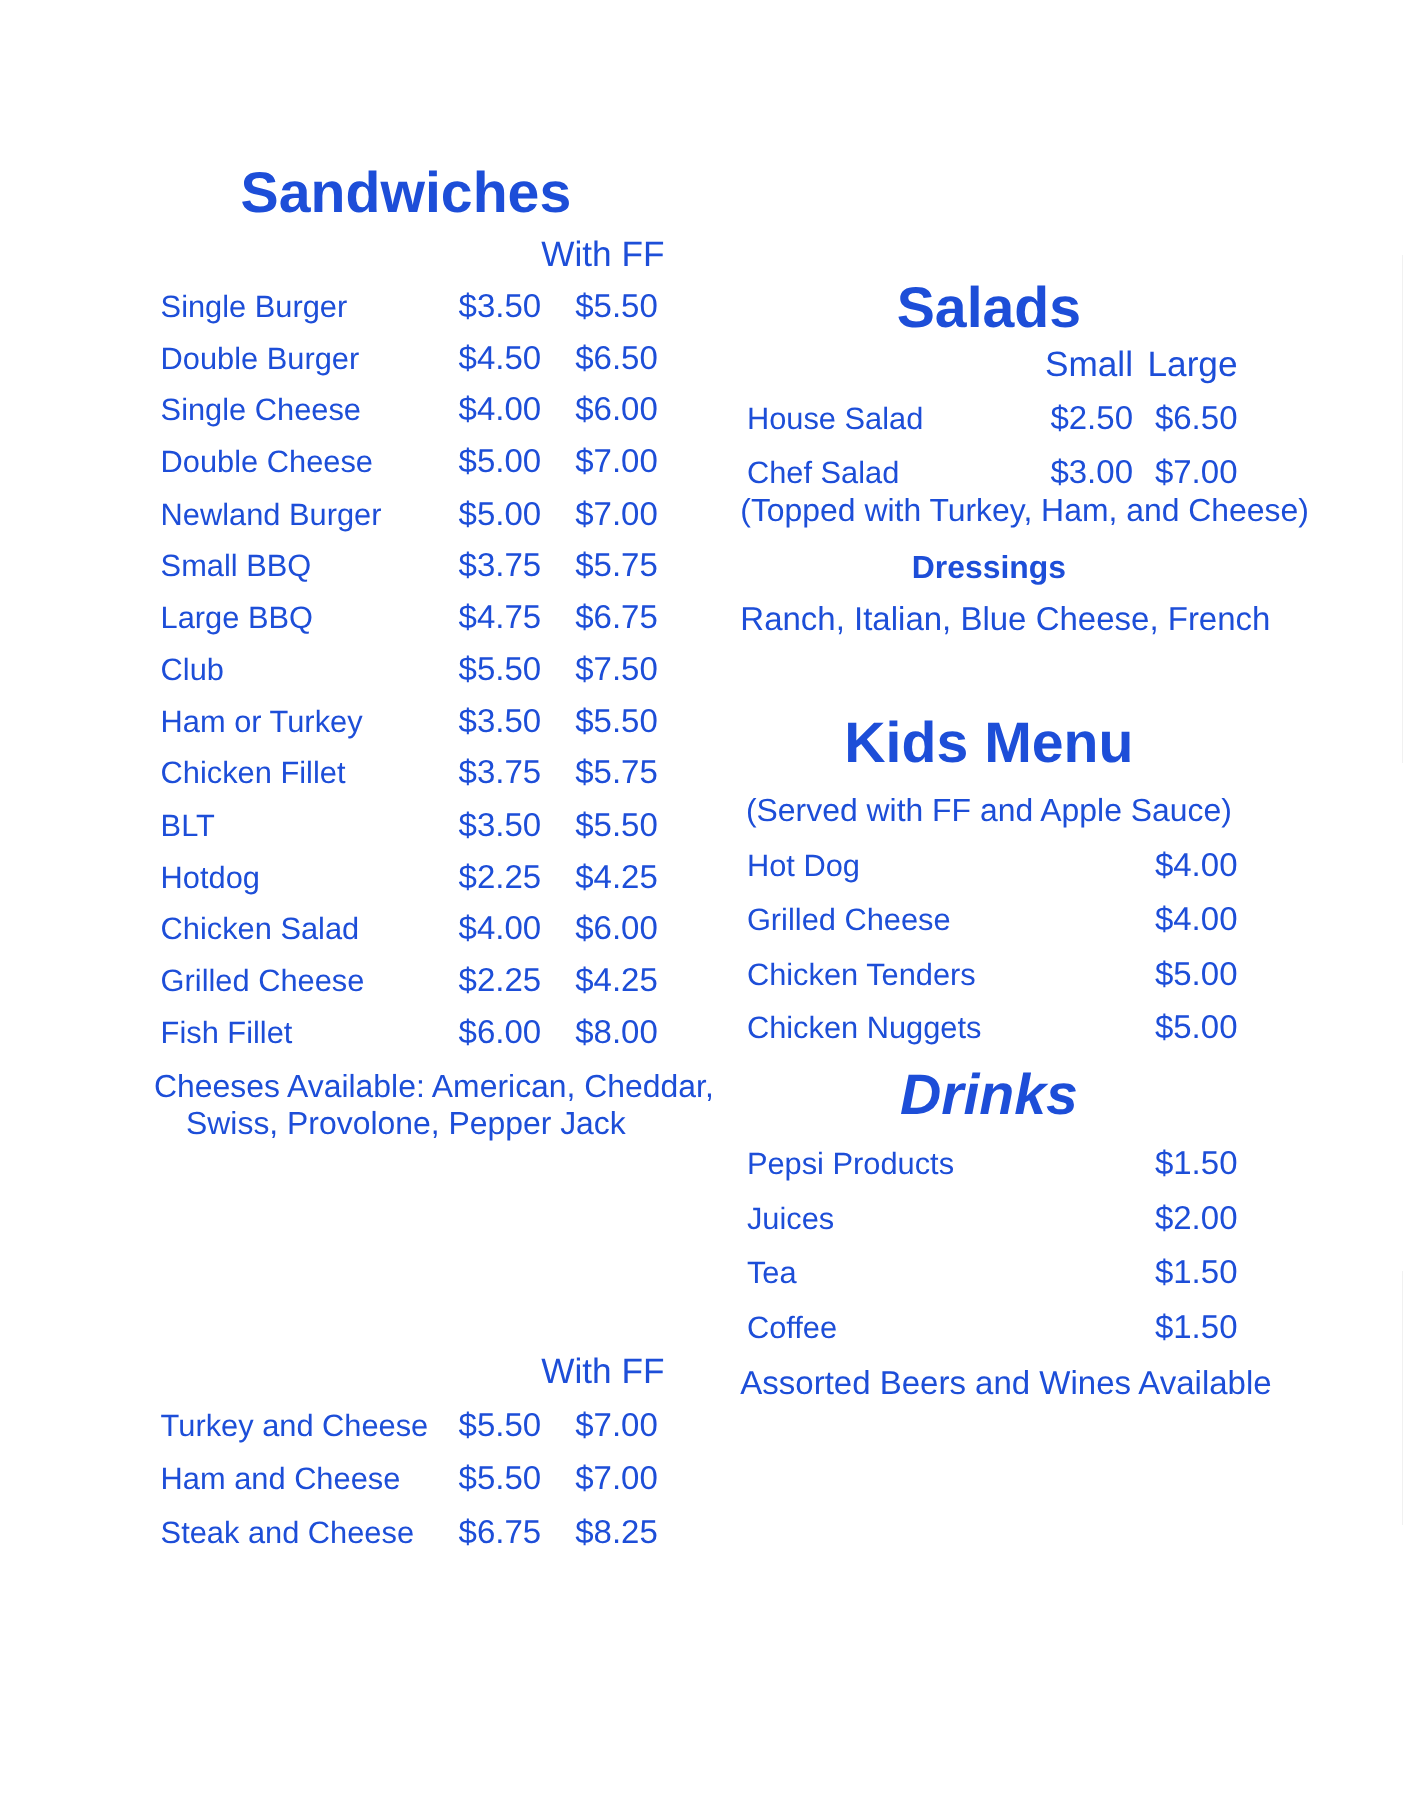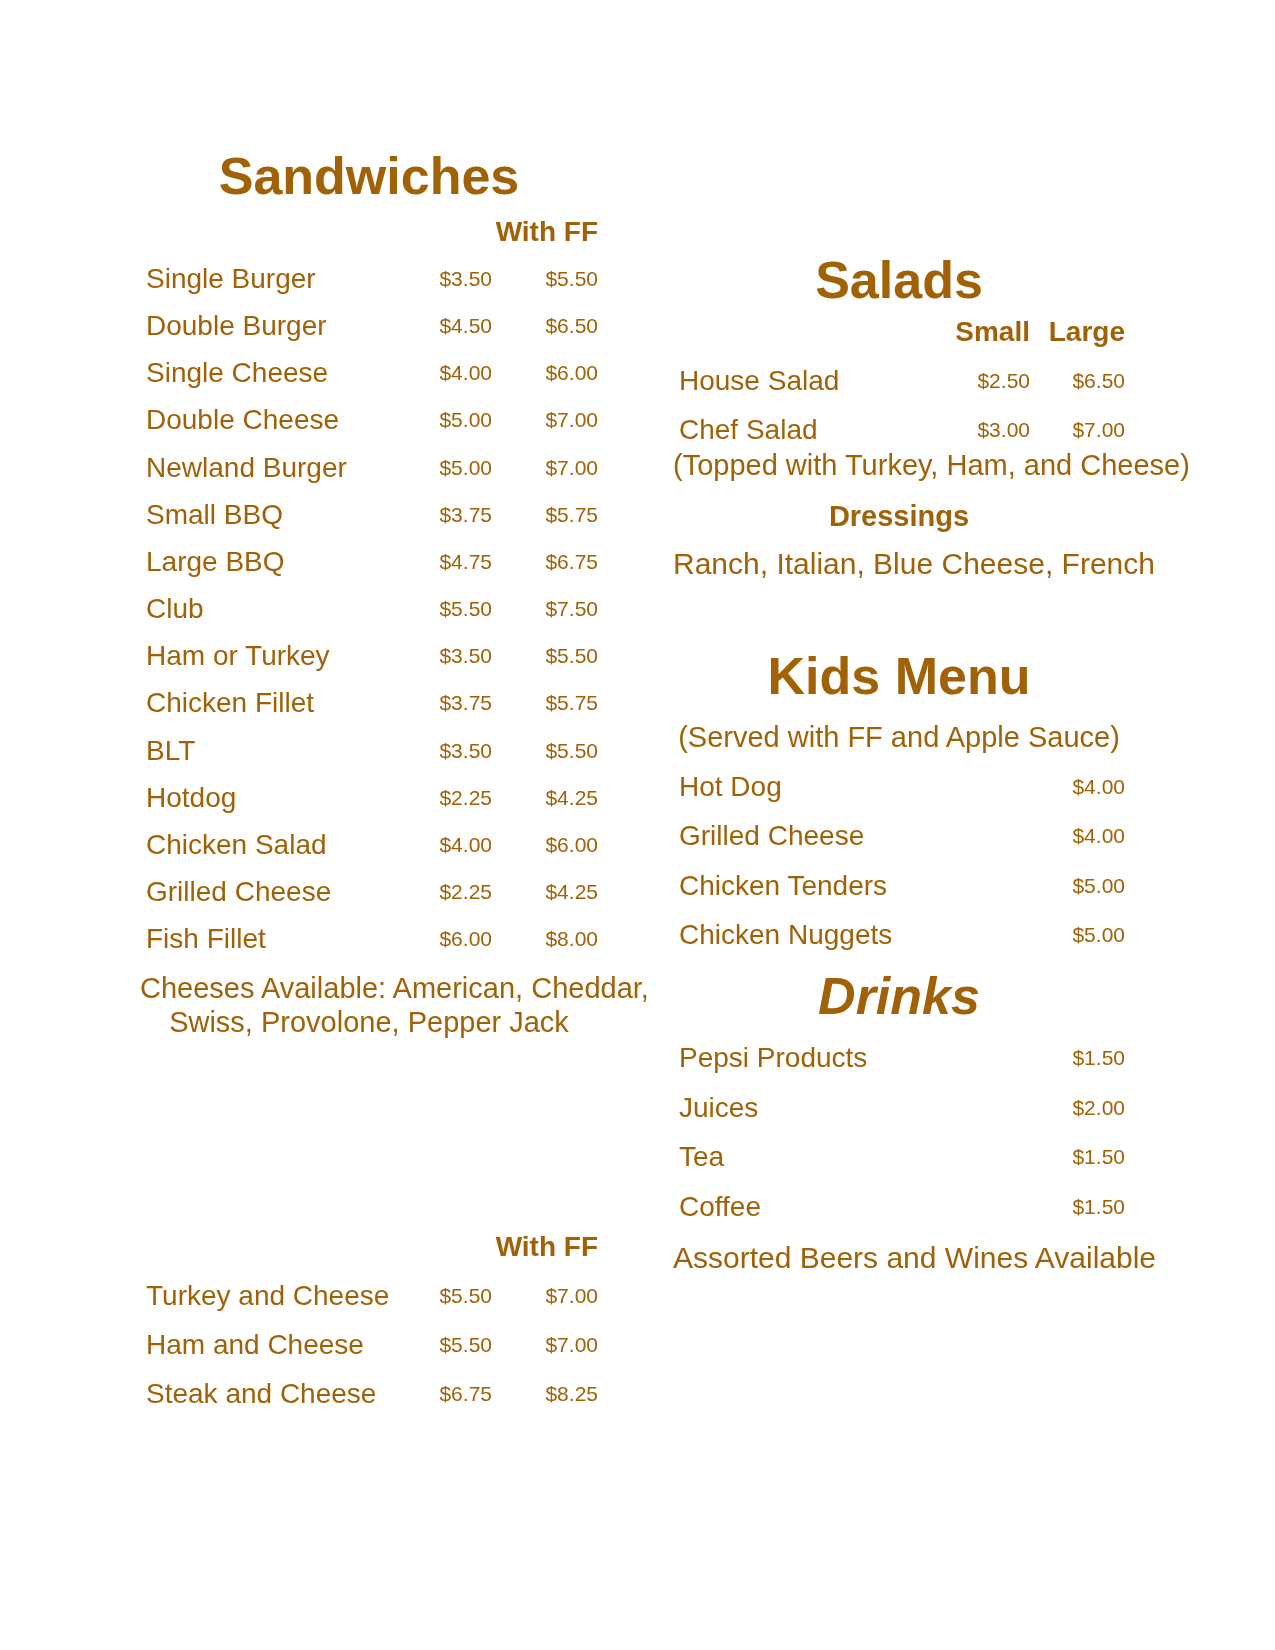--- a/index.html
+++ b/index.html
@@ -1,20 +1,20 @@
 <!DOCTYPE html>
 <html><head>
 <meta charset="utf-8">
 <style>
   html,body{margin:0;padding:0;background:#e8e8e8;}
   .page{
     position:relative;
     width:1275px;height:1650px;
     background:#ffffff;
-    color:#a16207;
+    color:#1d4ed8;
     font-family:"Liberation Sans", sans-serif;
     margin:0 auto;
     overflow:hidden;
   }
   .title{
     position:absolute;
     margin:0;
     font-size:52px;
     font-weight:700;
     line-height:56px;
@@ -25,22 +25,22 @@
   #t-subs{top:1174px;left:140px;width:458px;}
   #t-salads{top:252px;left:673px;width:452px;}
   #t-kids{top:648px;left:673px;width:452px;}
   #t-drinks{top:968px;left:673px;width:452px;font-style:italic;}
 
   .table{position:absolute;}
   .repeat{display:contents;}
   .row{display:grid;align-items:center;}
   .cell{display:block;}
   .cell.name{text-align:left;padding-left:6px;font-size:28px;white-space:nowrap;}
-  .cell.price{text-align:right;font-size:21px;white-space:nowrap;}
-  .cell.hdr{font-size:28px;font-weight:700;}
+  .cell.price{text-align:right;font-size:30px;white-space:nowrap;}
+  .cell.hdr{font-size:32px;font-weight:400;}
 
   .sandwiches{top:208px;left:140px;width:458px;}
   .sandwiches .row{grid-template-columns:1fr 95px 106px;height:47.2px;}
   .subs{top:1222px;left:140px;width:458px;}
   .subs .row{grid-template-columns:1fr 95px 106px;height:49px;}
   .salads{top:307px;left:673px;width:452px;}
   .salads .row{grid-template-columns:1fr 90px 95px;height:49px;}
   .kids{top:762px;left:673px;width:452px;}
   .kids .row{grid-template-columns:1fr 115px;height:49.5px;}
   .drinks{top:1033px;left:673px;width:452px;}

